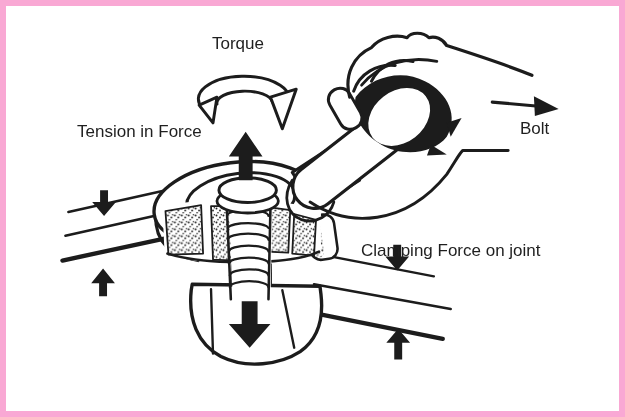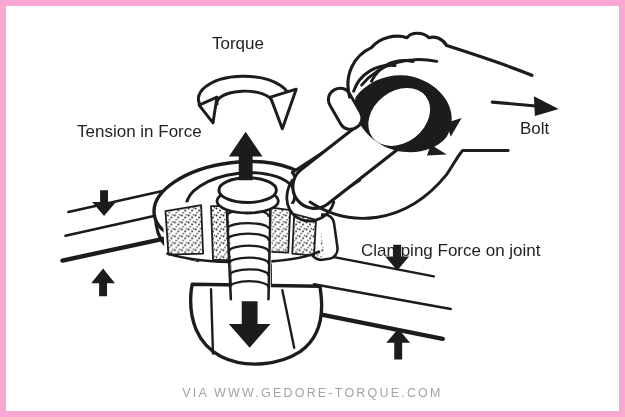--- a/index.html
+++ b/index.html
@@ -156,14 +156,13 @@
       <path d="M 490,97 L 534,101" stroke="#1c1c1c" stroke-width="3.2"></path>
       <path d="M 532,91 L 557,104 L 533,111 Z" fill="#1c1c1c"></path>
     </g>
   </svg>
 
   <div class="lbl lbl-torque">Torque</div>
   <div class="lbl lbl-tension">Tension in Force</div>
   <div class="lbl lbl-force">Bolt</div>
   <div class="lbl lbl-clamping">Clamping Force on joint</div>
 
-  <div class="footer">VIA WWW.GEDORE-TORQUE.COM</div>
 </div>
 
 </body></html>

